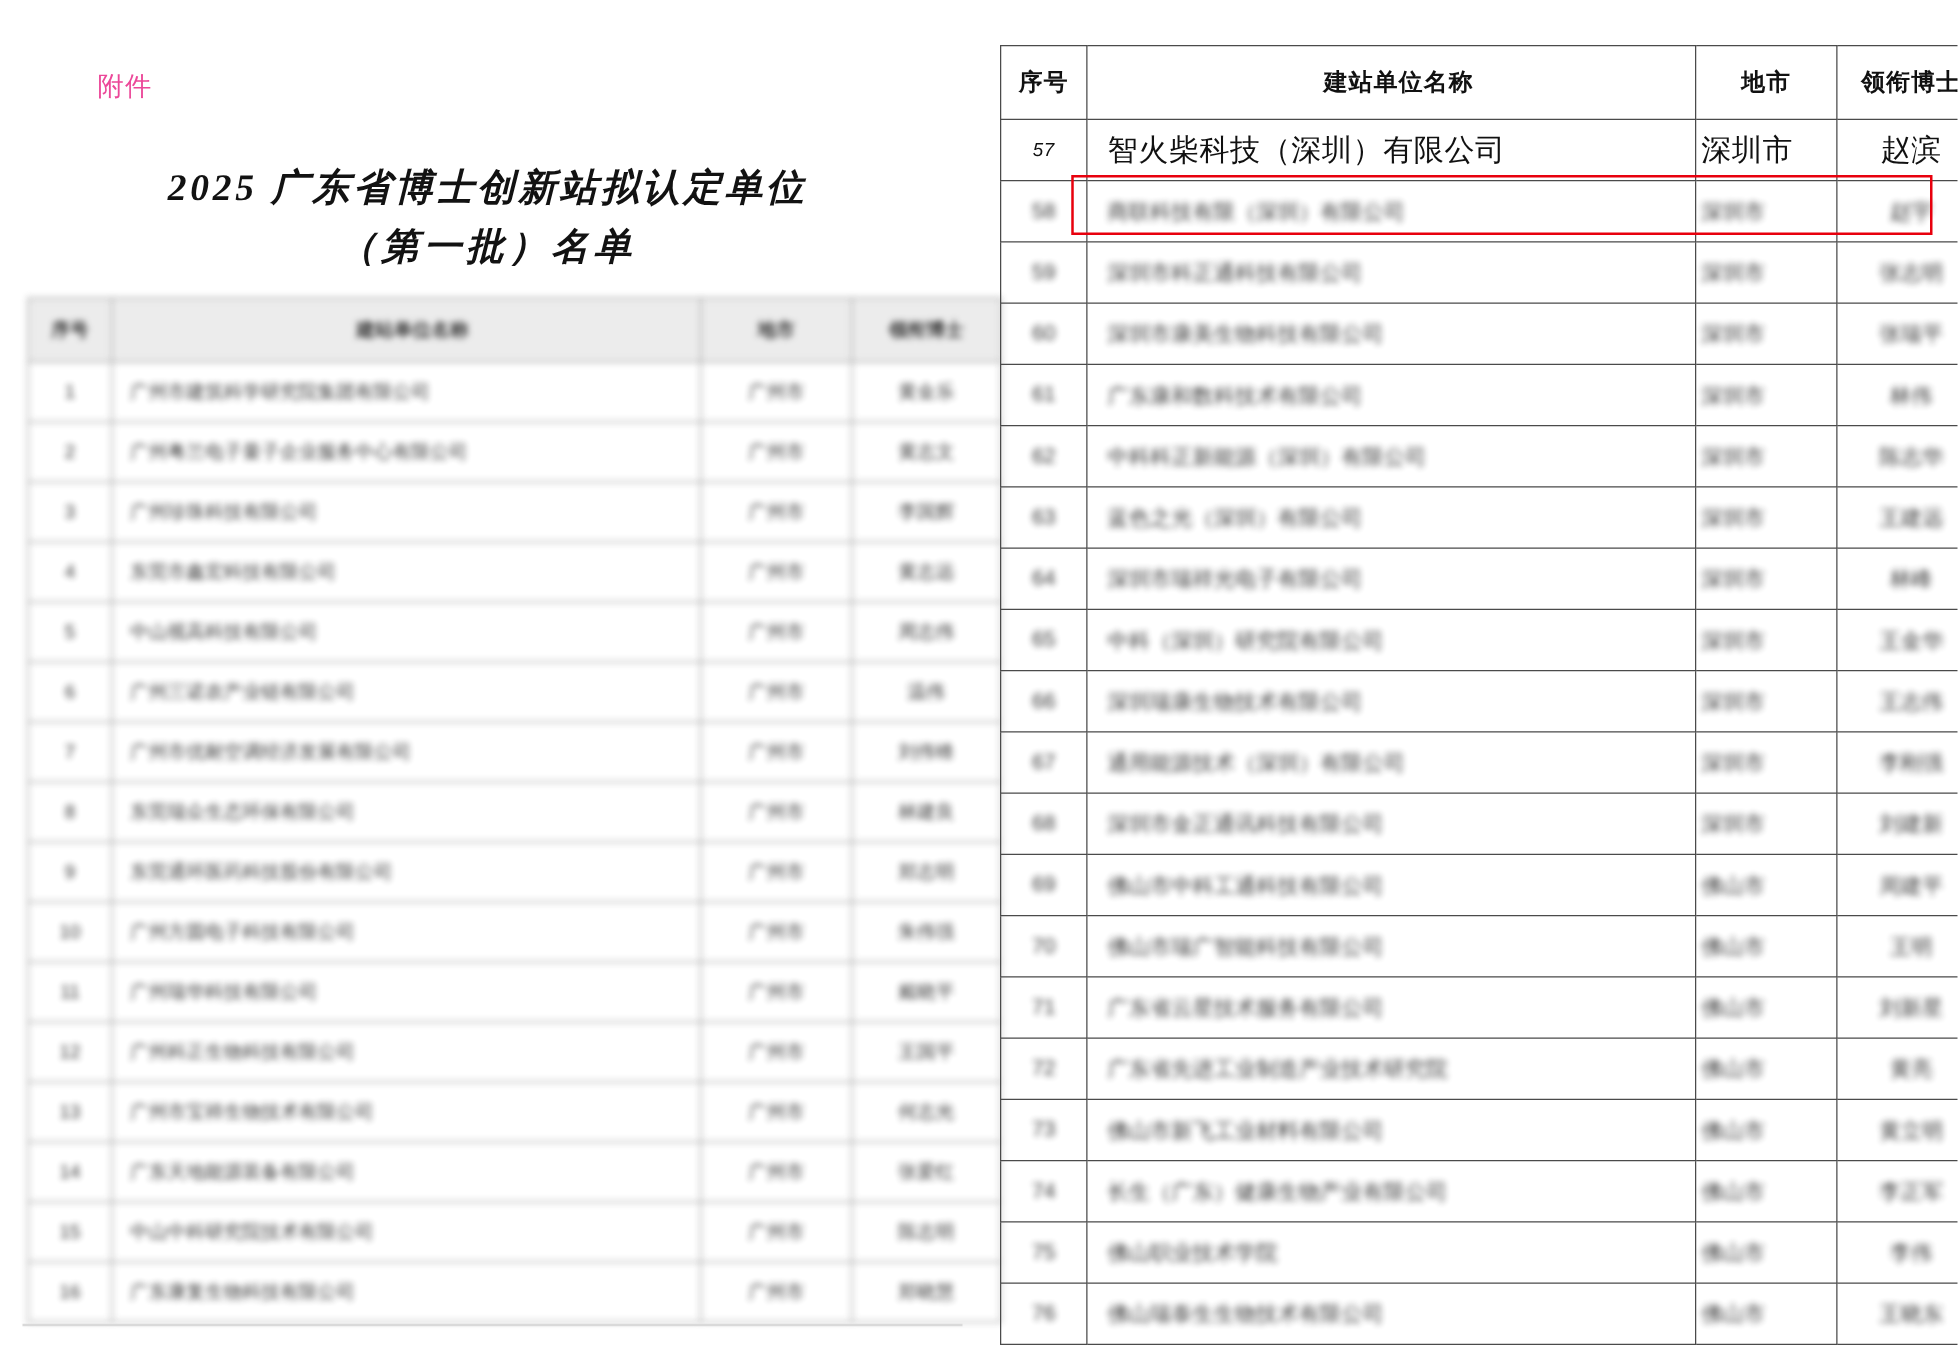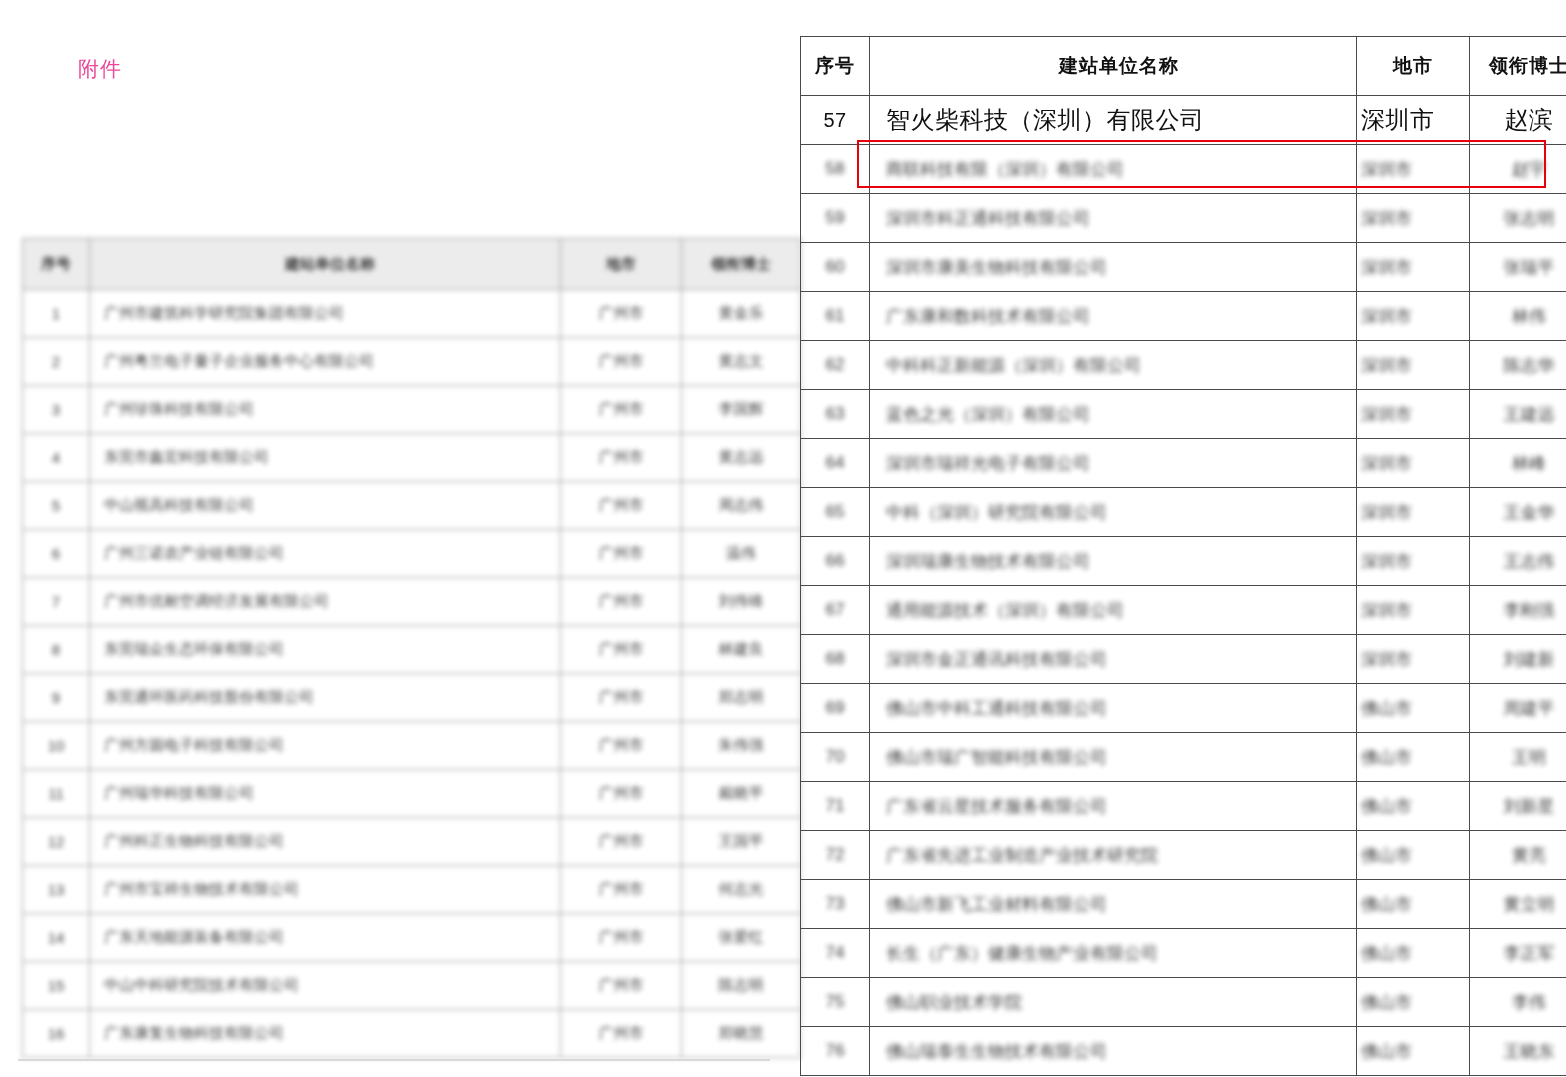--- a/index.html
+++ b/index.html
@@ -121,21 +121,21 @@
   .r-name { width: 466px; text-align: left; padding-left: 16px !important; }
   .r-city { width: 104px; text-align: left; }
   .r-doc  { width: 110px; text-align: center; }
 
   
   tr.sharp td {
     filter: none;
     font-size: 24px;
     letter-spacing: 0.5px;
   }
-  tr.sharp .r-idx { font-size: 20px; }
+  tr.sharp .r-idx { font-size: 15px; font-style: italic; }
   
   tr.blurred td {
     filter: blur(2.7px);
     color: #2c2c2c;
     opacity: 0.93;
   }
   
   .redbox {
     position: absolute;
     left: 857px;
@@ -156,20 +156,24 @@
     background: #d9d9d9;
   }
 </style>
 </head>
 <body>
 
 <div class="left-panel">
 
   <div class="attachment-label">附件</div>
 
+  <div class="doc-title">
+    <span>2025 广东省博士创新站拟认定单位</span>
+    <span class="line2">（第一批）名单</span>
+  </div>
 
   <div class="left-table-wrap">
     <table class="blurtable">
       <thead>
         <tr>
           <th class="c-idx">序号</th>
           <th class="c-name">建站单位名称</th>
           <th class="c-city">地市</th>
           <th class="c-doc">领衔博士</th>
         </tr>

